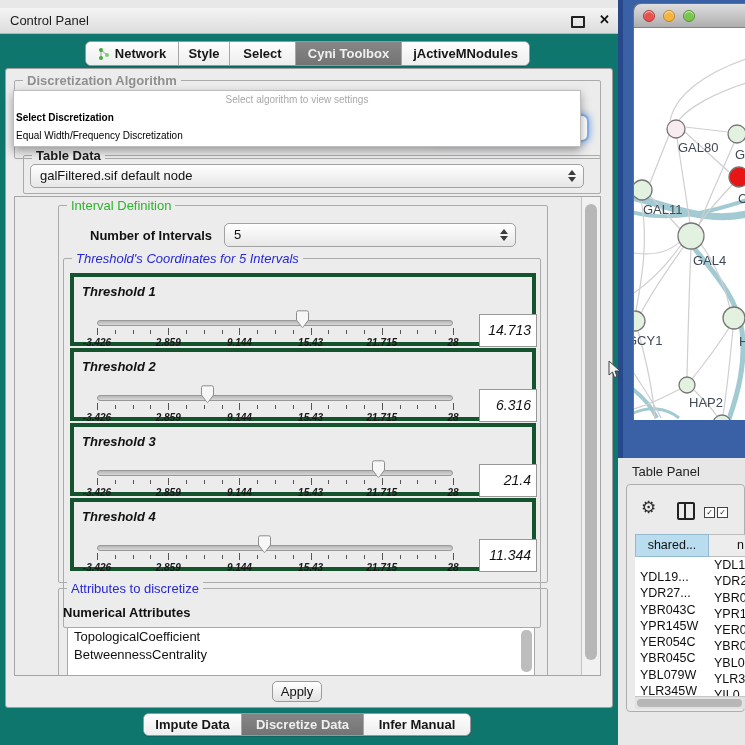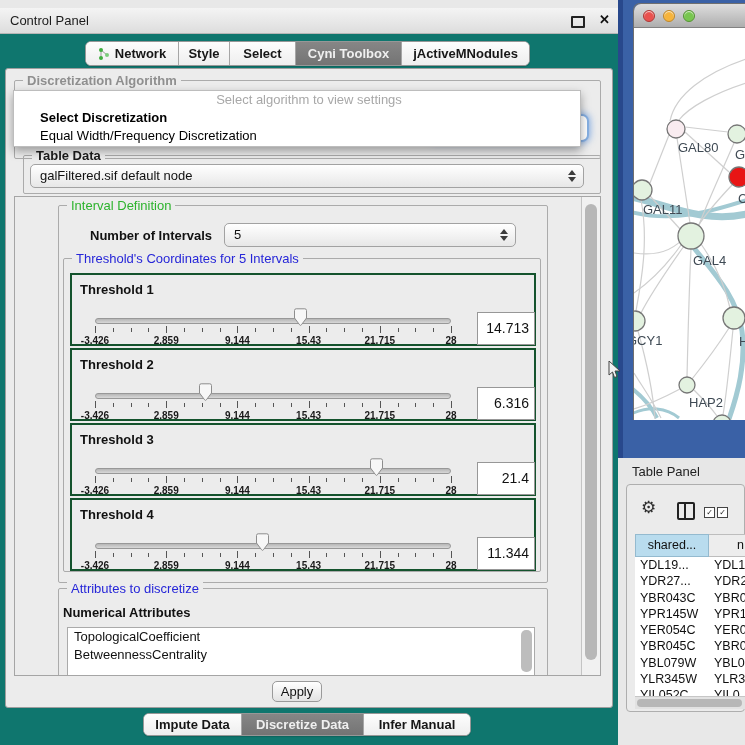--- a/index.html
+++ b/index.html
@@ -21,40 +21,40 @@
   .content{position:absolute;left:5px;top:60px;width:608px;height:640px;background:#ececec;border:1px solid #9e9e9e;border-radius:3px;box-sizing:border-box;}
   .group{position:absolute;border:1px solid #ababab;border-radius:2px;box-sizing:border-box;}
   .gtitle{position:absolute;top:-8px;left:8px;background:#ececec;padding:0 4px;font-size:13px;line-height:15px;white-space:nowrap;}
   .gtitle.gray{color:#8f8f8f;font-weight:700;}
   .gtitle.dark{color:#1b1b1b;font-weight:700;}
   .gtitle.green{color:#2db32d;}
   .gtitle.blue{color:#2626d8;}
   .g-algo{left:8px;top:11px;width:587px;height:79px;}
   .focus-combo{position:absolute;left:425px;top:47px;width:156px;height:24px;background:#fff;border-radius:5px;box-shadow:0 0 0 2px #86afe2,0 0 7px 3px rgba(96,150,224,.75);z-index:4;}
   .popup{position:absolute;left:7px;top:21px;width:566px;height:55px;background:#ffffff;border:1px solid #bdbdbd;box-shadow:0 4px 9px rgba(0,0,0,.35);z-index:6;}
-  .pitem{height:18px;line-height:18px;font-size:13px;color:#000;padding-left:2px;margin-left:24px;}
+  .pitem{height:18px;line-height:18px;font-size:10px;color:#000;padding-left:2px;}
   .pitem.ph{color:#a8a8a8;text-align:center;padding-left:0;}
   .pitem.b{font-weight:bold;}
   .g-tdata{left:17px;top:86px;width:578px;height:39px;}
   .combo{position:absolute;background:linear-gradient(#ffffff,#e7e7e7);border:1px solid #a2a2a2;border-radius:5px;box-sizing:border-box;font-size:13px;color:#111;}
   .combo .cv{position:absolute;left:9px;top:3px;white-space:nowrap;}
   .spin{position:absolute;right:8px;top:4px;width:7px;height:14px;}
   .spin:before,.spin:after{content:"";position:absolute;left:0;border-left:4px solid transparent;border-right:4px solid transparent;}
   .spin:before{top:1px;border-bottom:5px solid #3c3c3c;}
   .spin:after{bottom:1px;border-top:5px solid #3c3c3c;}
   .c-tdata{left:6px;top:8px;width:554px;height:24px;}
   
   .scrollpane{position:absolute;left:8px;top:127px;width:587px;height:480px;border:1px solid #a5a5a5;background:#ececec;overflow:hidden;box-sizing:border-box;}
   .sb-track{position:absolute;background:#f1f1f1;border-left:1px solid #c4c4c4;}
   .sb-thumb{position:absolute;background:#b7b7b7;border-radius:6px;}
   .g-interval{left:43px;top:8px;width:490px;height:378px;}
   .noi-label{position:absolute;left:31px;top:22px;font-size:13px;font-weight:700;color:#111;}
   .c-noi{left:165px;top:17px;width:292px;height:24px;}
-  .g-thr{left:4px;top:52px;width:478px;height:314px;}
-  .thr-box{position:absolute;left:6px;width:466px;height:73px;border:2px solid #14532d;background:#ececec;box-sizing:border-box;}
+  .g-thr{left:4px;top:52px;width:478px;height:370px;font-style:italic;}
+  .thr-box{position:absolute;left:6px;width:466px;height:73px;border:4px solid #14532d;background:#ececec;box-sizing:border-box;}
   .thr-label{position:absolute;left:8px;top:7px;font-size:13px;font-weight:700;color:#111;}
   .track{position:absolute;left:23px;top:43px;width:356px;height:6px;background:linear-gradient(#b6b6b6,#d8d8d8);border:1px solid #989898;border-radius:4px;box-sizing:border-box;}
   .ticks{position:absolute;left:23px;top:51px;width:356px;height:9px;}
   .tick{position:absolute;width:1px;height:4px;top:2px;background:#555;}
   .tick.major{height:7px;top:0;}
   .ticklabels{position:absolute;left:23px;top:60px;width:356px;height:11px;}
   .ticklabel{position:absolute;transform:translateX(-50%);font-size:10px;font-weight:700;color:#1a1a1a;white-space:nowrap;}
   .thumb{position:absolute;top:33px;width:15px;height:19px;}
   .vbox{position:absolute;left:405px;top:37px;width:58px;height:33px;background:#fff;border:1px solid #979797;box-sizing:border-box;font-size:14px;color:#111;text-align:right;line-height:31px;padding-right:5px;}
   .g-attr{left:43px;top:391px;width:490px;height:95px;}
@@ -77,21 +77,21 @@
   .tp-body{position:absolute;left:626px;top:484px;width:119px;height:228px;background:#ebebeb;border:1px solid #aeaeae;border-radius:4px;box-sizing:border-box;}
   .gear{position:absolute;left:14px;top:14px;font-size:17px;color:#2e2e2e;line-height:17px;}
   .splitic{position:absolute;left:50px;top:17px;width:14px;height:14px;border:2px solid #222;border-radius:2px;}
   .splitic:before{content:"";position:absolute;left:5px;top:0;width:2px;height:14px;background:#222;}
   .checks{position:absolute;left:77px;top:22px;display:flex;gap:2px;}
   .cb{width:9px;height:9px;border:1px solid #444;font-size:8px;line-height:9px;color:#222;text-align:center;background:#fff;}
   .th1{position:absolute;left:8px;top:49px;width:74px;height:23px;background:#b9dcee;border:1px solid #94bacf;box-sizing:border-box;font-size:12.5px;color:#111;text-align:center;line-height:21px;}
   .th2{position:absolute;left:82px;top:49px;width:37px;height:23px;background:#ededed;border-top:1px solid #bdbdbd;border-bottom:1px solid #bdbdbd;box-sizing:border-box;font-size:12.5px;color:#111;text-align:right;line-height:21px;padding-right:2px;overflow:hidden;}
   .trows{position:absolute;left:8px;top:72px;width:111px;height:139px;background:#fff;overflow:hidden;}
   .trow{height:16.3px;line-height:16.3px;font-size:12.5px;color:#101010;position:relative;white-space:nowrap;}
-  .trow .c1{position:absolute;left:5px;}
+  .trow .c1{position:absolute;left:5px;margin-top:12px;}
   .trow .c2{position:absolute;left:79px;}
   .sb-h{position:absolute;left:8px;top:211px;width:111px;height:13px;background:#e2e2e2;border-top:1px solid #c6c6c6;box-sizing:border-box;}
   .sb-h .sb-thumb{left:2px;top:2px;width:105px;height:8px;}
   .cursor{position:absolute;left:608px;top:361px;z-index:9;}
   .neticon{display:inline-block;width:12px;height:14px;}
 </style>
 </head>
 <body>
 
 <div id="screen">

